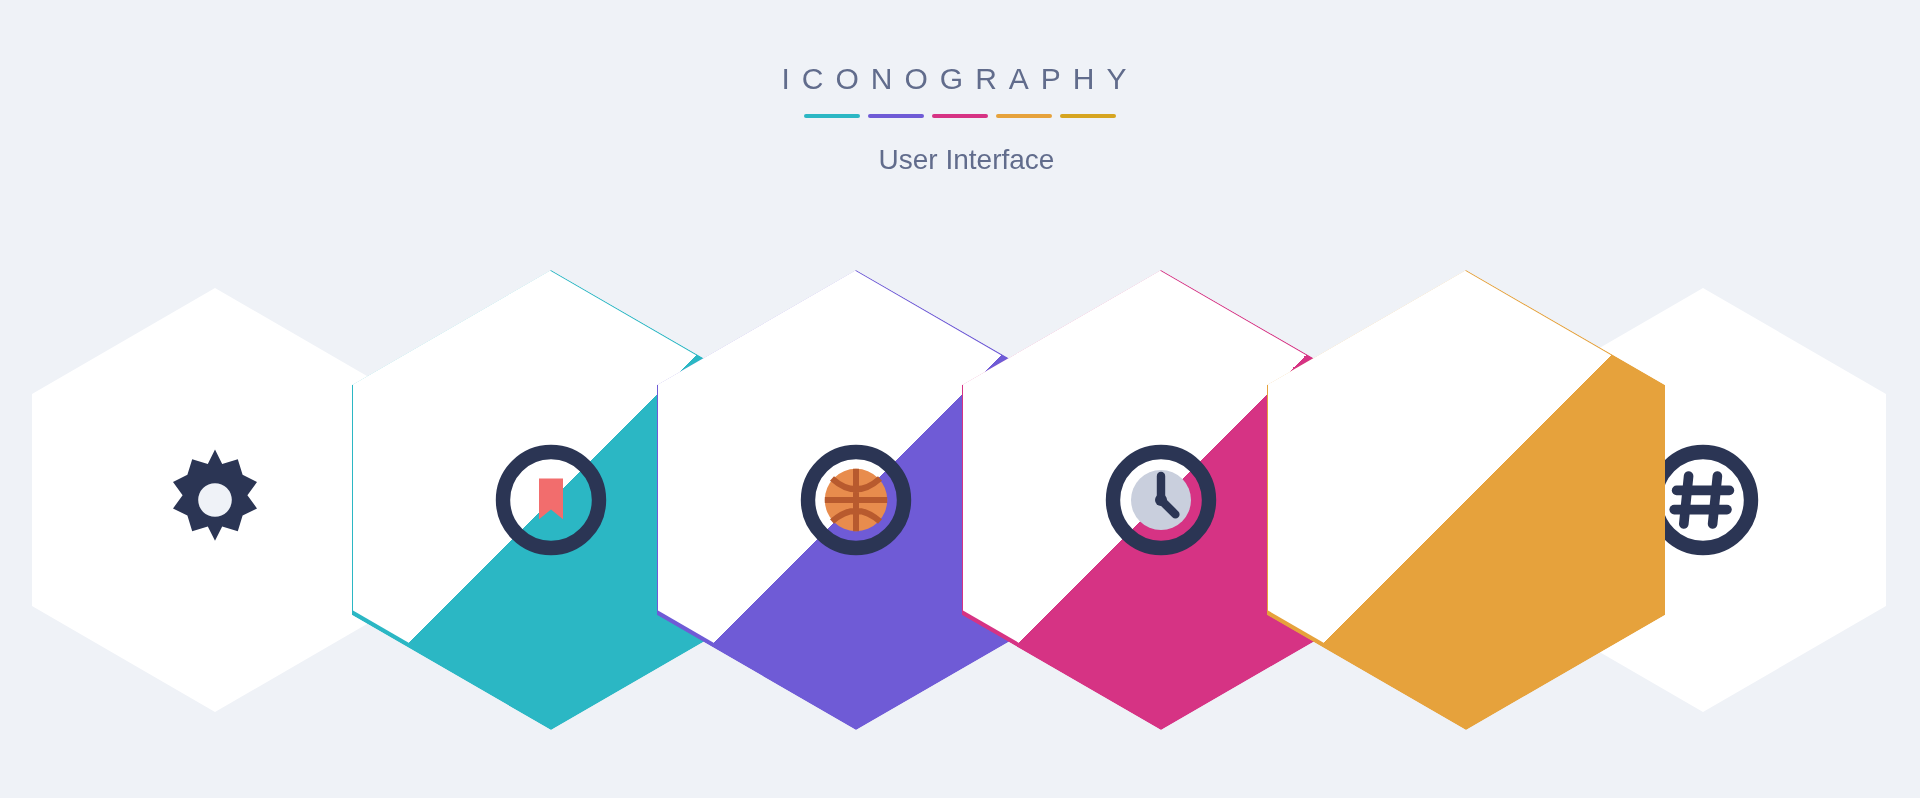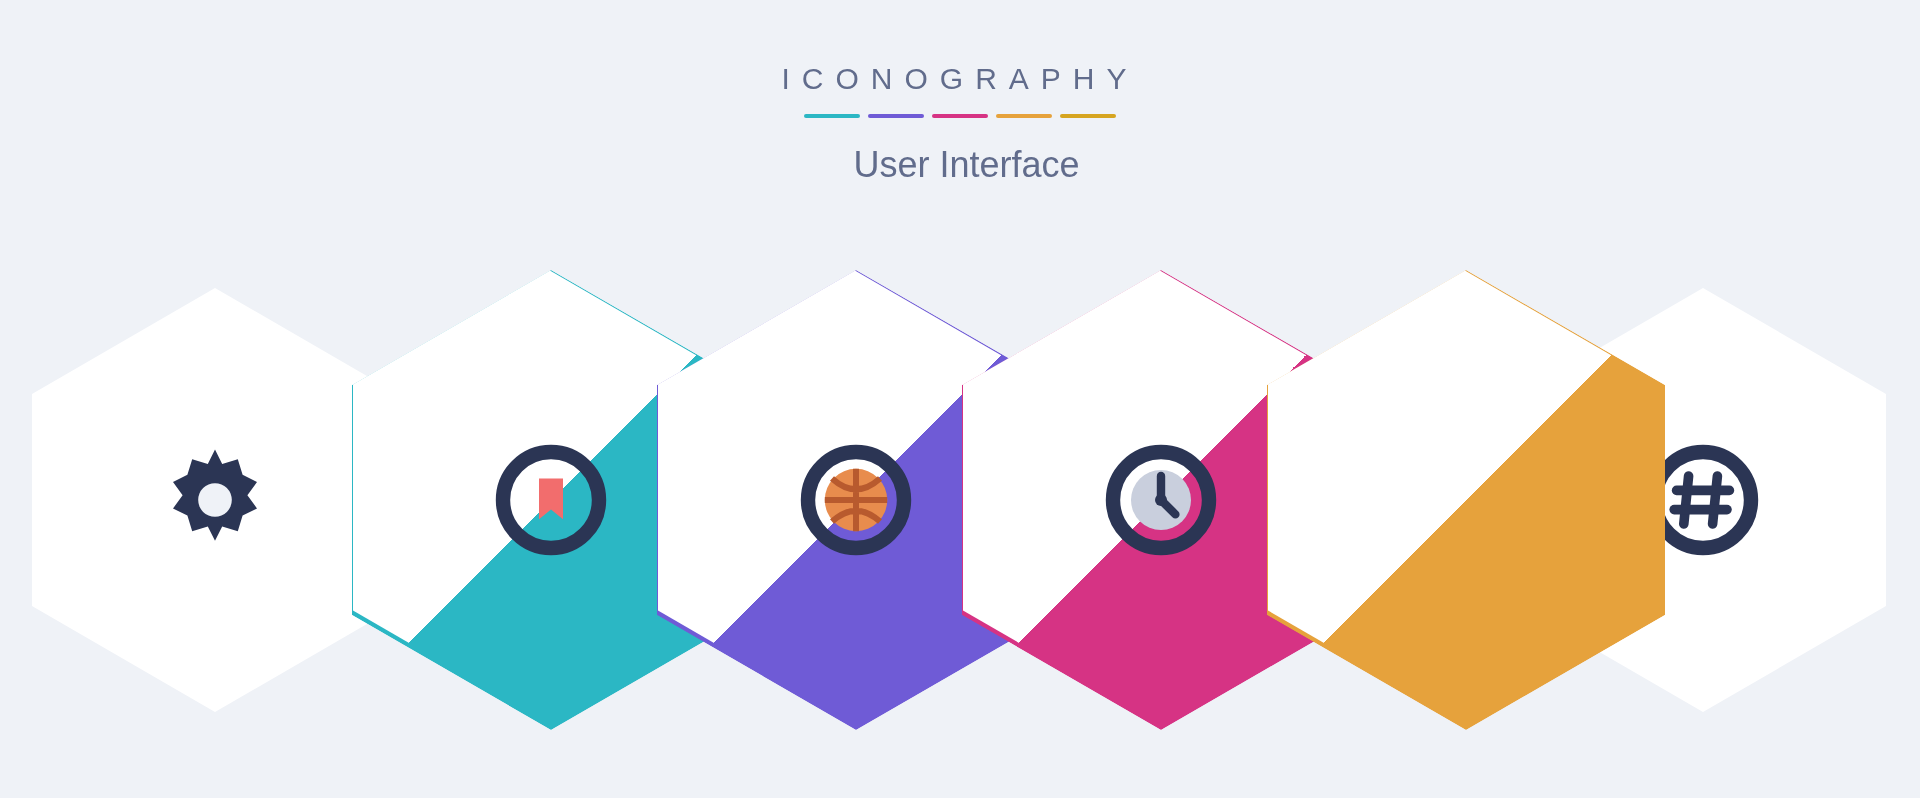--- a/index.html
+++ b/index.html
@@ -47,21 +47,21 @@
   .underline span{
     width:56px;height:4px;border-radius:2px;
   }
   .u1{background:var(--teal);}
   .u2{background:var(--violet);}
   .u3{background:var(--magenta);}
   .u4{background:var(--amber);}
   .u5{background:var(--gold);}
   .title{
     margin-top:26px;
-    font-size:36px;
+    font-size:28px;
     font-weight:400;
     color:var(--slate);
     padding-left:13px;
   }
 
   
   .stage{
     position:absolute;
     top:270px;
     left:0;right:0;

